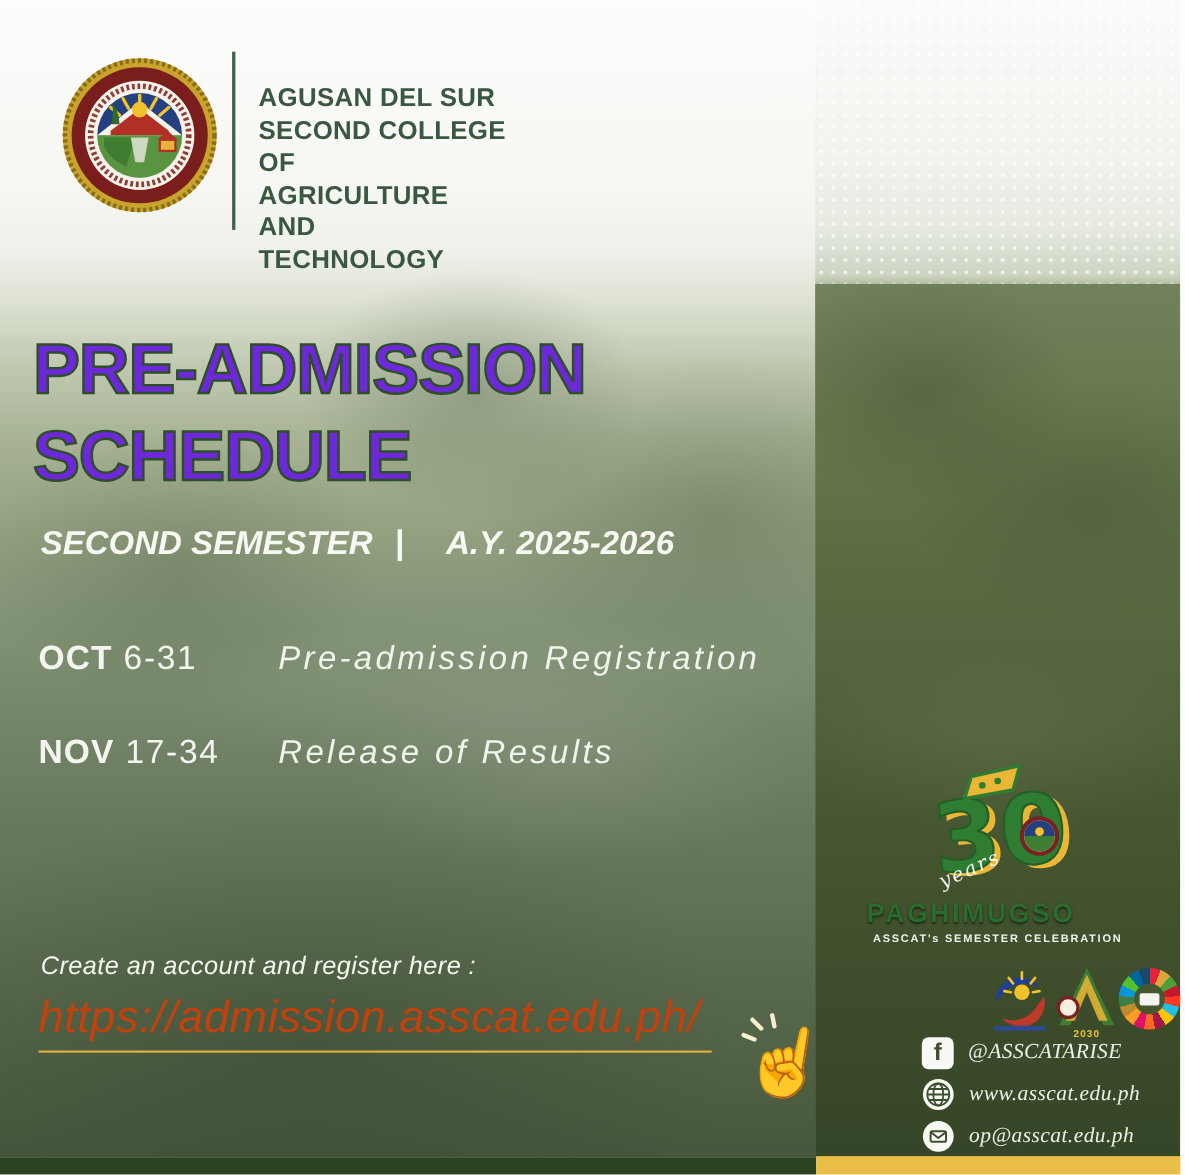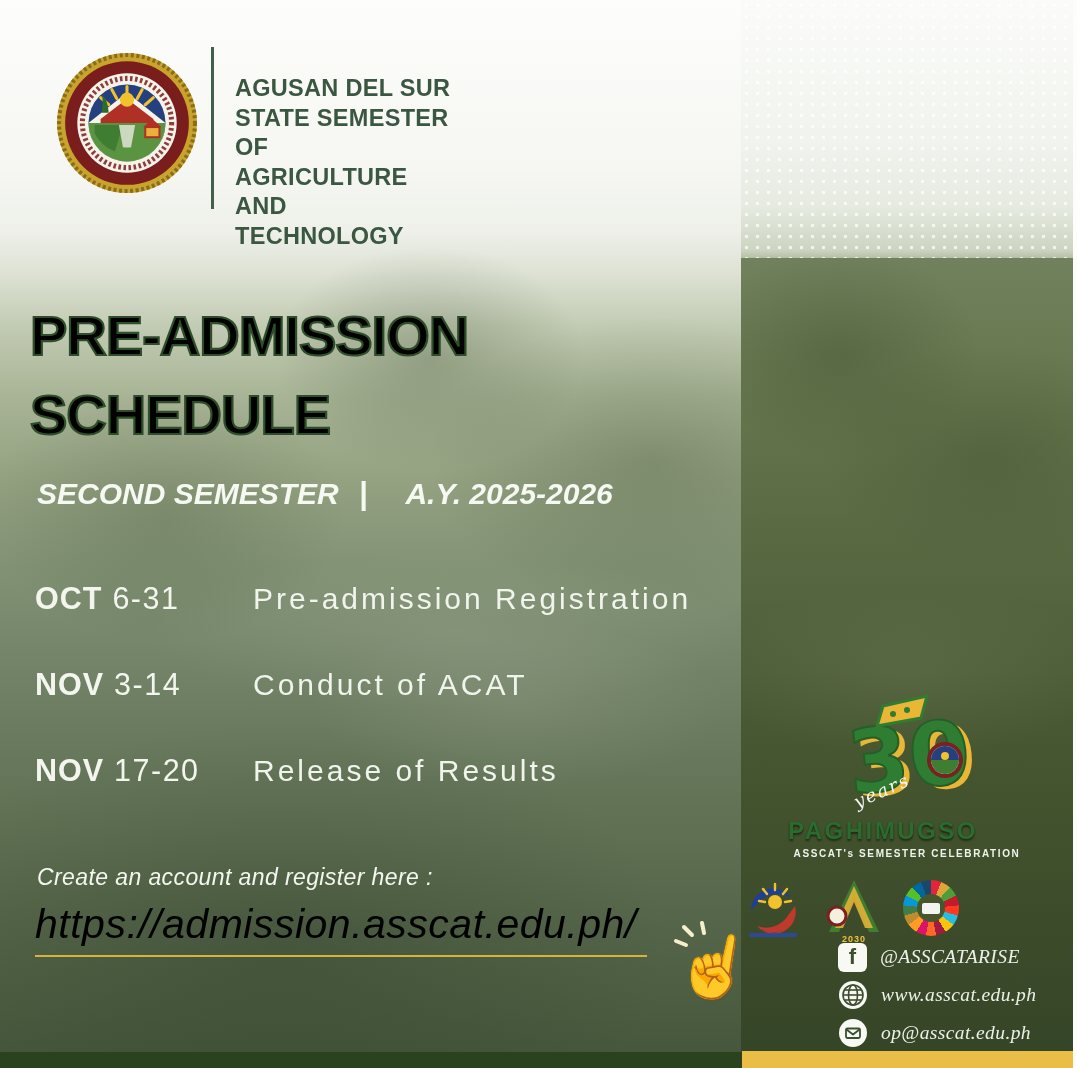--- a/index.html
+++ b/index.html
@@ -55,58 +55,58 @@
 
   
   .seal{position:absolute;left:56px;top:50px;width:142px;height:146px;}
   .divider{position:absolute;left:211px;top:47px;width:3px;height:162px;background:#40604a;}
   .college-name{
     position:absolute;left:235px;top:74px;width:230px;
     color:#3a5741;font-size:23.5px;line-height:29.5px;font-weight:600;letter-spacing:.3px;
   }
 
   
-  .title{position:absolute;left:30px;top:296px;color:#000000;font-weight:800;
-         font-size:56px;line-height:79px;letter-spacing:-1px;
+  .title{position:absolute;left:30px;top:296px;color:#6d28d9;font-weight:800;
+         font-size:64px;line-height:79px;letter-spacing:-1px;
          -webkit-text-stroke:2.2px #2d4e29;}
   .subtitle{position:absolute;left:37px;top:476px;display:flex;align-items:baseline;
             color:#f6f8f2;font-style:italic;font-weight:700;font-size:30px;}
   .subtitle .sep{margin:0 38px 0 20px;font-size:31px;}
 
   
   .schedule{position:absolute;left:35px;top:581px;width:700px;}
   .sched-row{display:flex;align-items:flex-end;margin-bottom:51px;color:#f3f5ee;}
   .sched-date{width:218px;font-size:30.5px;letter-spacing:1.5px;}
   .sched-date b{font-weight:700;letter-spacing:1px;}
-  .sched-event{font-size:30px;letter-spacing:3px;font-weight:400;color:#f1f4ec;}
+  .sched-event{font-size:30px;letter-spacing:3px;font-weight:400;color:#f1f4ec;font-style:italic;}
 
   
   .cta-label{position:absolute;left:37px;top:864px;font-size:23px;font-style:italic;
              font-weight:500;color:#f4f6ef;letter-spacing:.4px;}
   .cta-url{position:absolute;left:35px;top:901px;font-size:41px;font-style:italic;
-           color:#000000;letter-spacing:.5px;text-decoration:none;
+           color:#c2410c;letter-spacing:.5px;text-decoration:none;
            padding:0 10px 7px 0;border-bottom:2.5px solid #d9b23e;}
   .hand-cursor{position:absolute;left:668px;top:921px;width:80px;height:90px;}
   .hand-glyph{position:absolute;left:8px;top:14px;font-size:62px;line-height:62px;
               color:#f6eecd;transform:rotate(10deg);
               text-shadow:0 0 2px #9a8634, 2px 2px 0 rgba(90,75,20,.35);}
   .sparks{position:absolute;left:0;top:0;}
 
   
   .anniv-logo{position:absolute;left:827px;top:692px;width:160px;height:122px;}
   .years-script{position:absolute;left:852px;top:780px;color:#f6f7f2;
                 font-family:"DejaVu Serif",serif;font-style:italic;font-size:18px;
                 transform:rotate(-24deg);letter-spacing:2px;}
   .paghimugso{position:absolute;left:741px;top:817px;width:284px;text-align:center;
               color:#2c6a2e;font-weight:800;font-size:24px;letter-spacing:2.5px;
               text-shadow:0 2px 2px rgba(15,25,10,.65), 0 0 1px #1c4a1e;}
   .charter{position:absolute;left:741px;top:848px;width:332px;text-align:center;
            color:#eff2ea;font-size:10px;font-weight:600;letter-spacing:1.6px;}
   .logos-row{position:absolute;left:741px;top:876px;width:332px;display:flex;
-             justify-content:flex-start;align-items:flex-start;gap:20px;}
+             justify-content:flex-end;align-items:flex-start;gap:0;}
   .logo-box{position:relative;}
   .sdg-wheel{width:56px;height:56px;border-radius:50%;margin-top:4px;
     background:conic-gradient(#e5243b 0 5.9%,#dda63a 0 11.8%,#4c9f38 0 17.6%,#c5192d 0 23.5%,
       #ff3a21 0 29.4%,#26bde2 0 35.3%,#fcc30b 0 41.2%,#a21942 0 47.1%,#fd6925 0 52.9%,
       #dd1367 0 58.8%,#fd9d24 0 64.7%,#bf8b2e 0 70.6%,#3f7e44 0 76.5%,#0a97d9 0 82.3%,
       #56c02b 0 88.2%,#00689d 0 94.1%,#19486a 0 100%);
     display:flex;align-items:center;justify-content:center;}
   .sdg-hole{width:28px;height:28px;border-radius:50%;background:#46572f;
             display:flex;align-items:center;justify-content:center;}
   .sdg-center{width:18px;height:11px;background:#f4f5f0;border-radius:2px;}
@@ -160,21 +160,21 @@
     <path d="M32 70 A38 38 0 0 0 108 70 L32 70 Z" fill="#5b9440"></path>
     <path d="M38 72 L66 72 L58 98 A38 38 0 0 1 38 80 Z" fill="#3f7d33"></path>
     <path d="M45 60 q2 -14 0 -18 q6 4 7 18 Z" fill="#2f6b2a"></path>
     <rect x="88" y="74" width="14" height="10" fill="#e8b23a" stroke="#b03026" stroke-width="2"></rect>
     <path d="M86 74 L95 66 L104 74 Z" fill="#b03026"></path>
     <path d="M62 72 l16 0 l-4 22 a38 38 0 0 1 -8 0 Z" fill="#cdd8c0"></path>
   </svg>
   <div class="divider"></div>
   <div class="college-name">
     <div>AGUSAN DEL SUR</div>
-    <div>STATE SEMESTER OF</div>
+    <div>SECOND COLLEGE OF</div>
     <div>AGRICULTURE AND</div>
     <div>TECHNOLOGY</div>
   </div>
 
   <div class="title">
     <div>PRE-ADMISSION</div>
     <div>SCHEDULE</div>
   </div>
   <div class="subtitle">
     <span>SECOND SEMESTER</span>
@@ -186,28 +186,21 @@
     <div class="sched-row">
       <div class="sched-date">
         <b>OCT</b>
         <span>6-31</span>
       </div>
       <div class="sched-event">Pre-admission Registration</div>
     </div>
     <div class="sched-row">
       <div class="sched-date">
         <b>NOV</b>
-        <span>3-14</span>
-      </div>
-      <div class="sched-event">Conduct of ACAT</div>
-    </div>
-    <div class="sched-row">
-      <div class="sched-date">
-        <b>NOV</b>
-        <span>17-20</span>
+        <span>17-34</span>
       </div>
       <div class="sched-event">Release of Results</div>
     </div>
   </div>
 
   <div class="cta-label">Create an account and register here :</div>
   <a class="cta-url" href="#">https://admission.asscat.edu.ph/</a>
   <div class="hand-cursor">
     <svg class="sparks" width="80" height="40" viewBox="0 0 80 40">
       <g stroke="#f6eecd" stroke-width="4" stroke-linecap="round">

